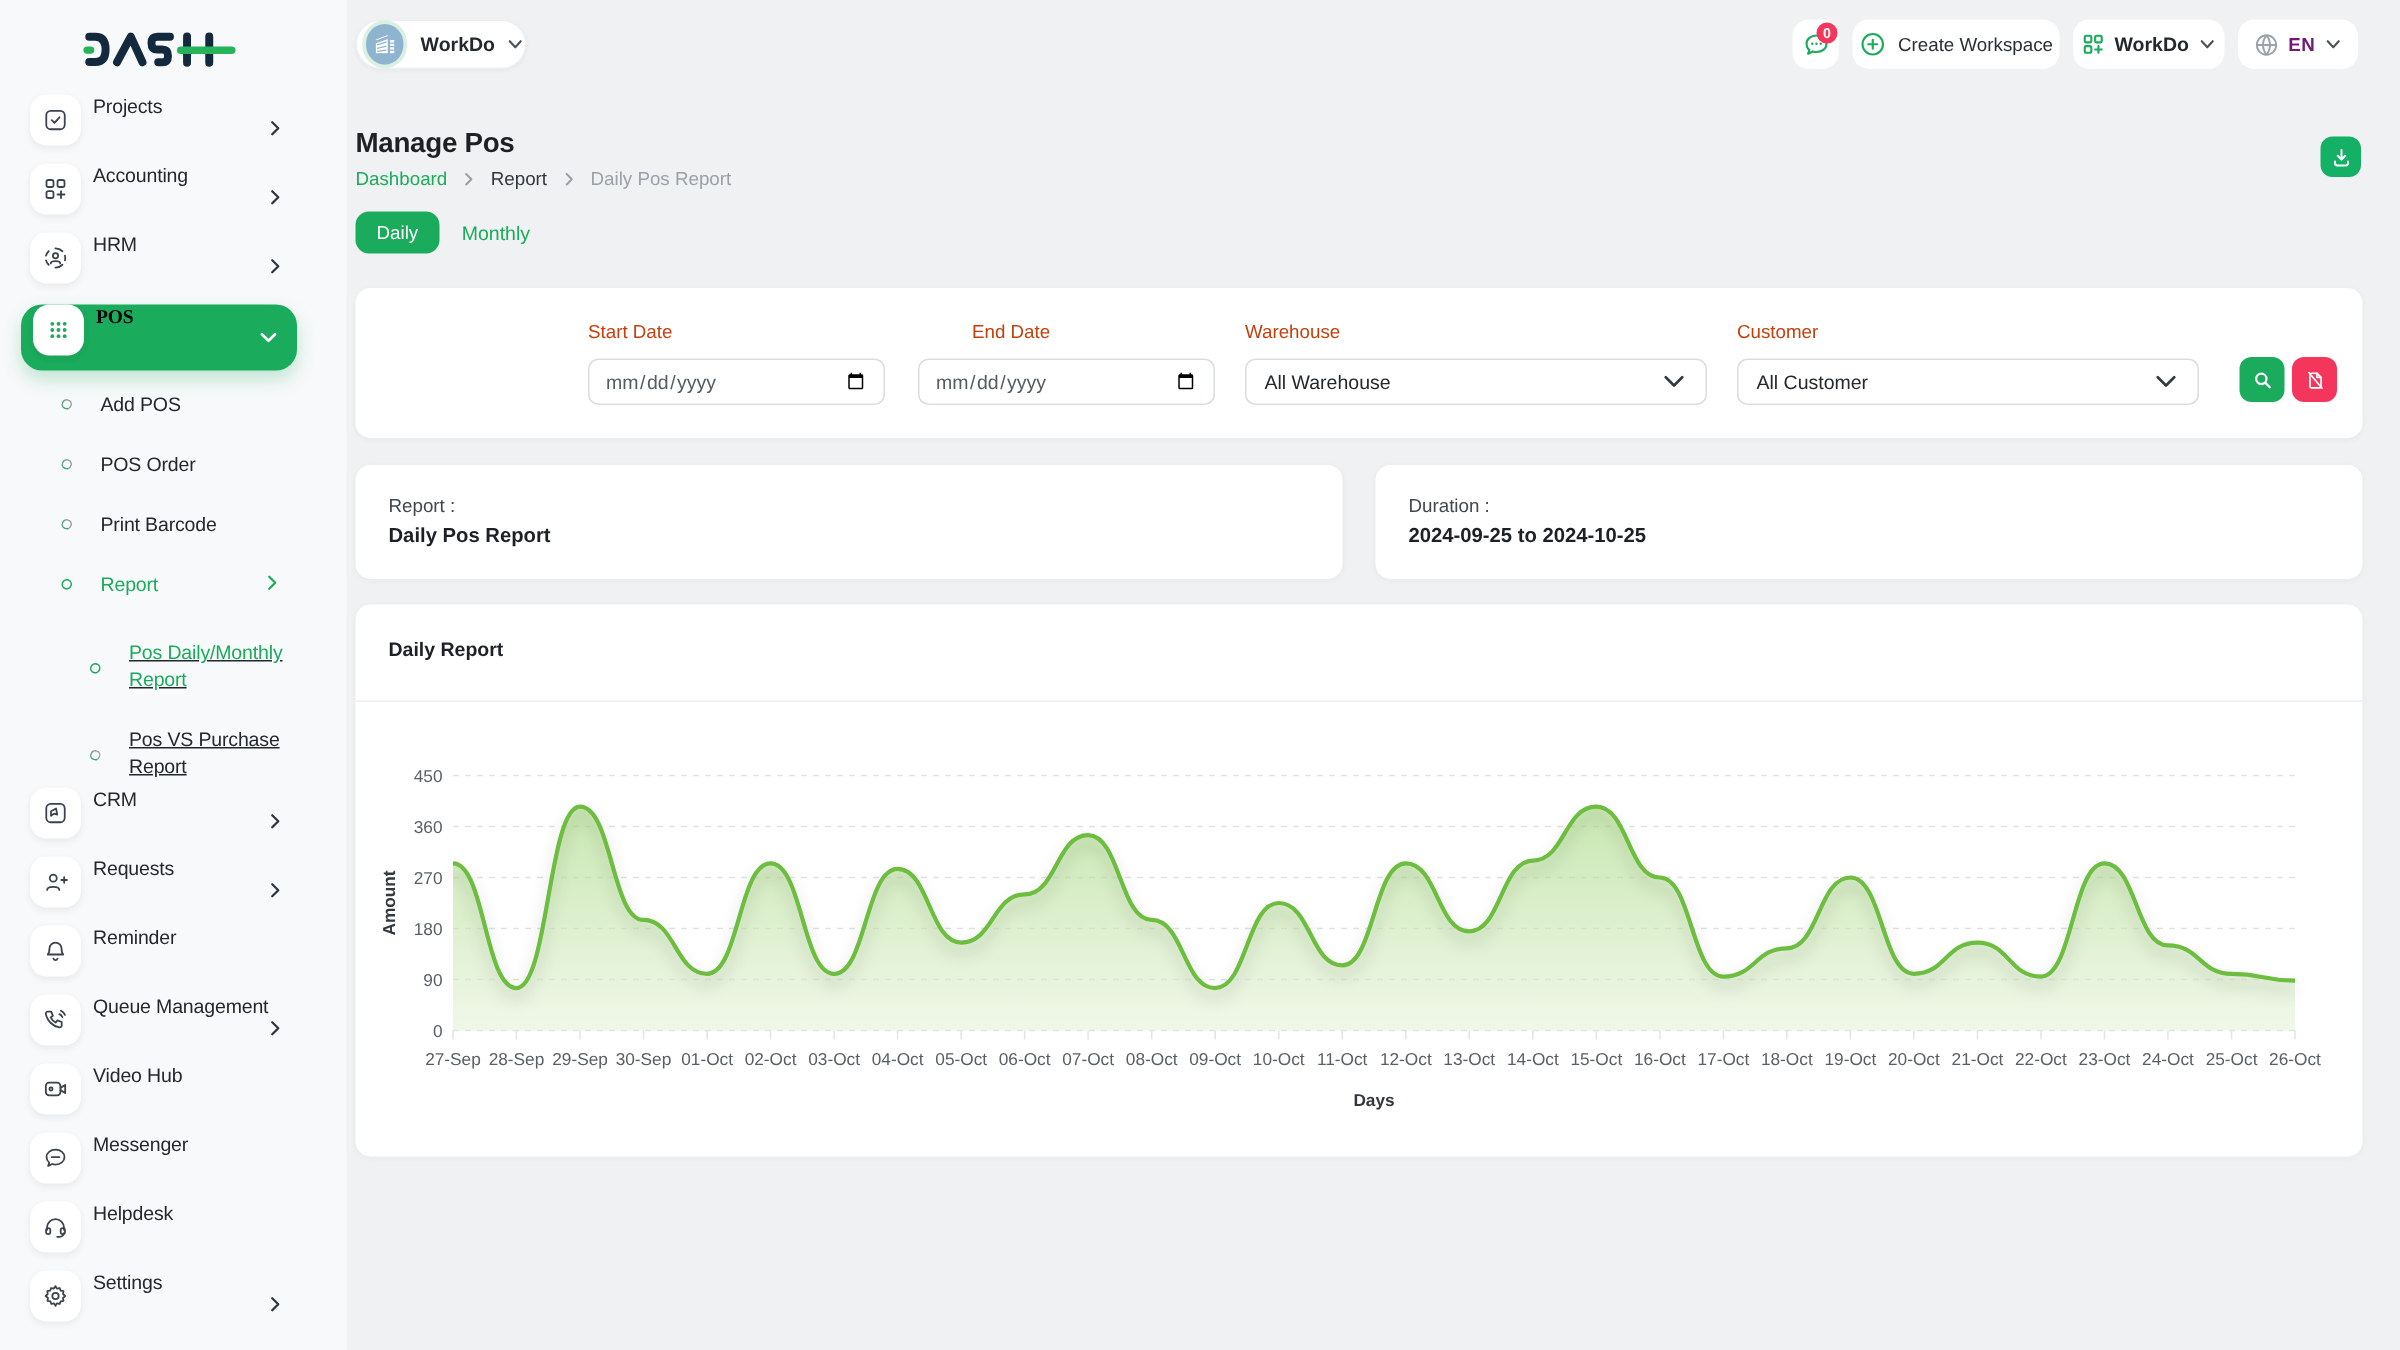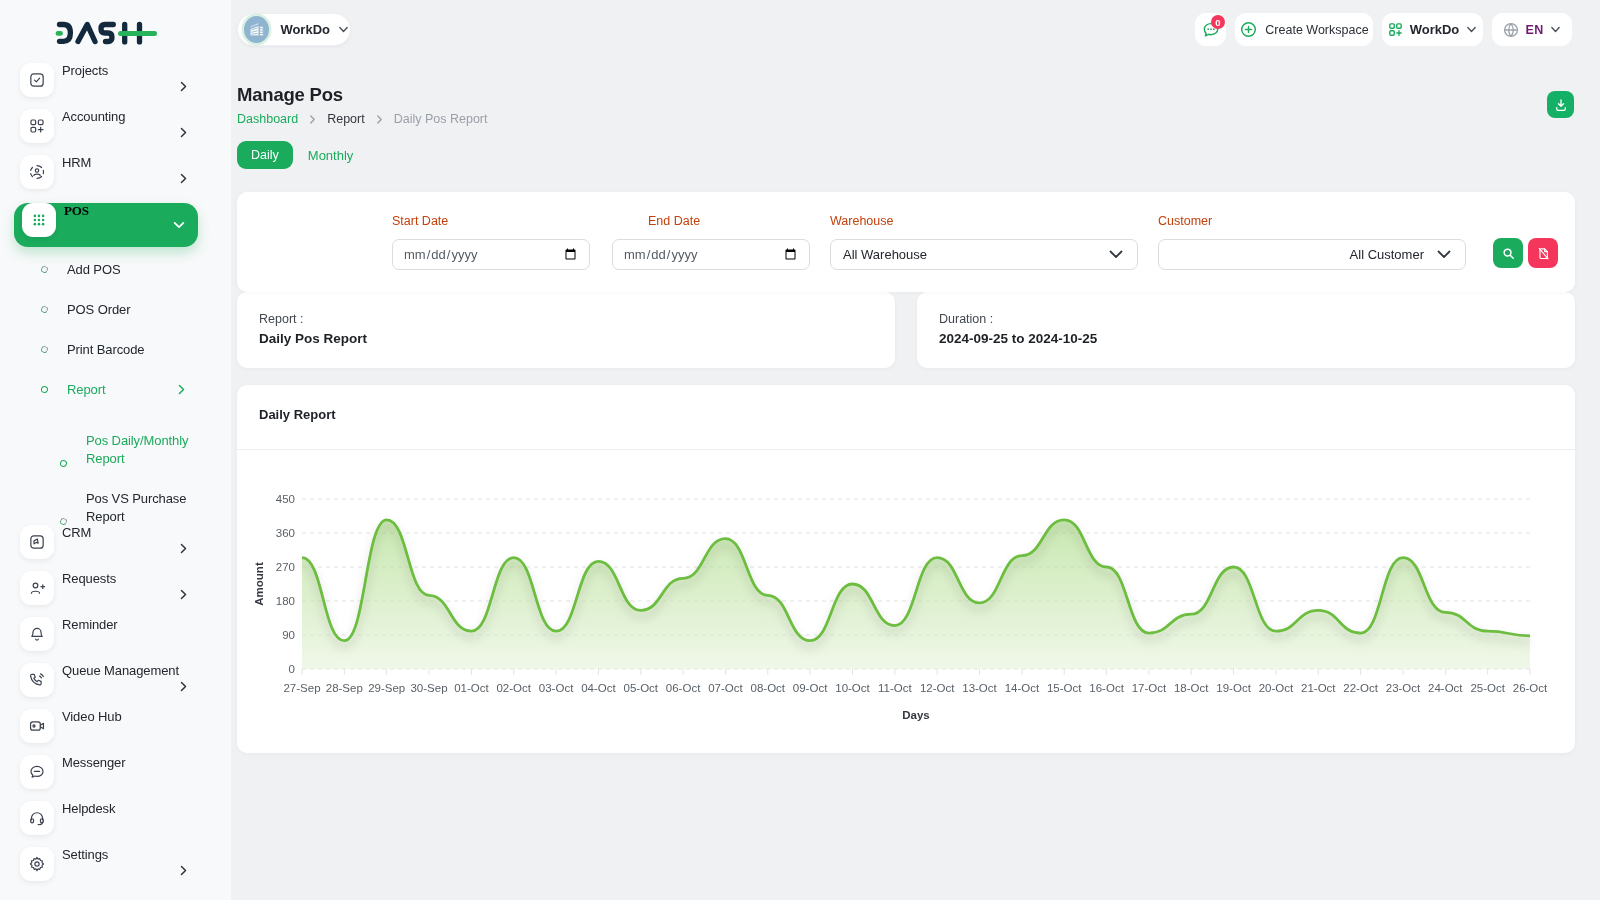--- a/index.html
+++ b/index.html
@@ -11,21 +11,21 @@
   .nav-item { display:flex; align-items:flex-start; height:46px; position:relative; }
   .nav-chip { width:34px; height:34px; background:#fff; border-radius:11px; box-shadow:0 2px 5px rgba(40,50,60,.08); display:flex; align-items:center; justify-content:center; margin-left:8px; flex:0 0 34px; }
   .nav-label { font-size:13px; font-weight:500; color:#23272e; margin-left:8px; white-space:nowrap; letter-spacing:-.1px; }
   .nav-arrow { position:absolute; right:8px; top:16px; height:13px; }
   .nav-active { background:#1aab5c; border-radius:14px; margin:2px 0 2px 2px; height:44px; width:184px; box-shadow:0 6px 12px rgba(26,171,92,.25); }
   .nav-active .nav-label { color:#000000; font-weight:700;font-family:Liberation Serif, serif; }
   .nav-active .nav-arrow { right:12px; }
   .sub-item { display:flex; align-items:center; height:40px; position:relative; padding-left:29px; }
   .sub-bullet { width:7px; height:7px; border:1.6px solid #97a29b; border-bottom-color:#35aa6d; border-left-color:#5ba884; border-radius:50%; flex:0 0 7px; transform:rotate(20deg); }
   .sub-label { font-size:13px; color:#23272e; margin-left:19px; letter-spacing:-.1px; }
-  .sub2 { padding-left:48px; align-items:flex-end; height:58px; padding-top:11px; }
+  .sub2 { padding-left:48px; align-items:center; height:58px; padding-top:11px;text-decoration:underline; }
   .sub2 .sub-bullet { margin-top:4px; }
   .sub2 .sub-label { line-height:17.5px; width:112px; flex:0 0 112px; }
   .green { color:#1aab5c !important; }
   .green-b { border-color:#1aab5c !important; }
   
   .header { position:fixed; left:222px; top:0; right:0; height:58px; z-index:4; }
   .chip { background:#fff; border-radius:18px; box-shadow:0 1px 3px rgba(30,40,50,.05); display:inline-flex; align-items:center; }
   .ws-chip { position:absolute; left:15px; top:13px; height:33px; width:114px; padding:0 0 0 6px; border:1px solid #edeff1; border-radius:17px; }
   .avatar { width:27px; height:27px; border-radius:50%; background:#8fb4cf; display:flex; align-items:center; justify-content:center; box-shadow:0 0 0 2.5px #daf0e3; }
   .ws-chip b { font-size:13px; margin-left:11px; color:#23272e; }
@@ -43,21 +43,21 @@
   .tabs { margin-top:15px; height:28px; display:flex; align-items:center; }
   .tab-daily { background:#1aab5c; color:#fff; font-size:12.5px; border-radius:9px; padding:7px 14px; }
   .tab-monthly { color:#1aab5c; font-size:13px; margin-left:15px; }
   .card { background:#fff; border-radius:10px; box-shadow:0 1px 4px rgba(30,40,50,.04); }
   .filter-card { margin-top:23px; height:100px; position:relative; }
   .f-label { font-size:12.5px; color:#c2410c; position:absolute; top:22px; }
   .f-input { position:absolute; top:47px; height:31px; border:1px solid #d9dde1; border-radius:7px; background:#fff; font-size:13px; color:#555c63; font-family:"Liberation Sans",sans-serif; padding:0 10px; }
   select.f-input { appearance:none; -webkit-appearance:none; color:#23272e; padding-left:12px; padding-right:41px; }
   .sel-chev { position:absolute; top:58px; pointer-events:none; }
   .sq-btn { position:absolute; top:46px; width:30px; height:30px; border-radius:8px; display:flex; align-items:center; justify-content:center; }
-  .info-row { display:flex; gap:22px; }
+  .info-row { display:flex; gap:22px; margin-top:18px; }
   .info-card { height:76px; padding:16px 22px; }
   .info-card .l1 { font-size:12.5px; color:#41474e; margin-top:4px; }
   .info-card .l2 { font-size:13.5px; font-weight:700; color:#1d2126; margin-top:5px; }
   .chart-card { margin-top:17px; height:368px; position:relative; }
   .chart-title { font-size:13px; font-weight:700; color:#1d2126; padding:22px 0 0 22px; }
   .chart-divider { position:absolute; left:0; right:0; top:64px; height:1px; background:#eceef0; }
 </style>
 </head>
 <body>
 
@@ -346,21 +346,21 @@
     <span class="f-label" style="left:155px;">Start Date</span>
     <input class="f-input" type="date" style="left: 155px; width: 198px;">
     <span class="f-label" style="left:375px;margin-left:36px;">End Date</span>
     <input class="f-input" type="date" style="left: 375px; width: 198px;">
     <span class="f-label" style="left:593px;">Warehouse</span>
     <select class="f-input" style="left:593px; width:308px;"><option>All Warehouse</option></select>
     <svg class="sel-chev" style="left:872px;" width="14" height="9">
         <path d="M1.5 1.5 L7 7 L12.5 1.5" fill="none" stroke="#333a41" stroke-width="1.8" stroke-linecap="round" stroke-linejoin="round"></path>
       </svg>
     <span class="f-label" style="left:921px;">Customer</span>
-    <select class="f-input" style="left:921px; width:308px;text-align:right;"><option>All Customer</option></select>
+    <select class="f-input" style="left:921px; width:308px;"><option>All Customer</option></select>
     <svg class="sel-chev" style="left:1200px;" width="14" height="9">
         <path d="M1.5 1.5 L7 7 L12.5 1.5" fill="none" stroke="#333a41" stroke-width="1.8" stroke-linecap="round" stroke-linejoin="round"></path>
       </svg>
     <span class="sq-btn" style="left:1256px; background:#1aab5c;">
         <svg width="15" height="15" viewBox="0 0 24 24" fill="none" stroke="#ffffff" stroke-width="2.4" stroke-linecap="round">
           <circle cx="10.5" cy="10.5" r="5.5"></circle>
           <path d="M14.8 14.8 L19.5 19.5"></path>
         </svg>
       </span>
     <span class="sq-btn" style="left:1291px; background:#f5365c;">

